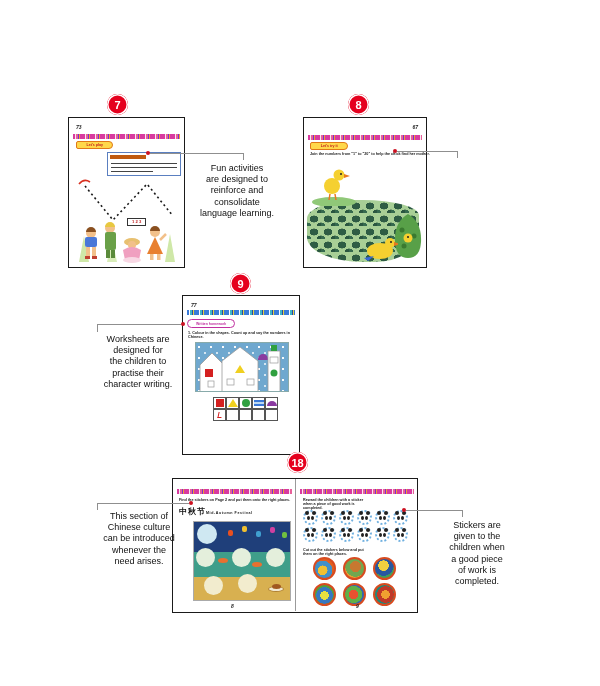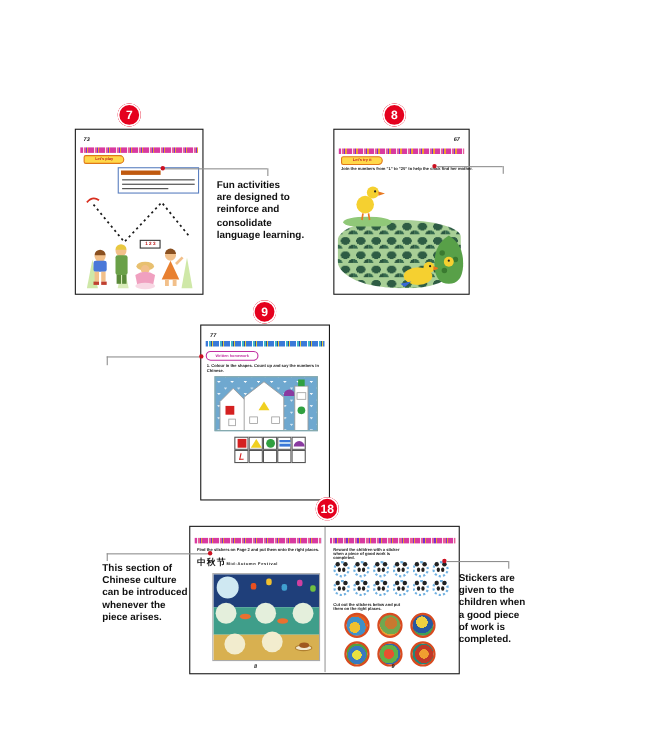--- a/index.html
+++ b/index.html
@@ -5,21 +5,21 @@
   * { margin:0; padding:0; box-sizing:border-box; }
   html,body { width:600px; height:686px; background:#ffffff; font-family:"Liberation Sans",sans-serif; }
   #canvas { position:relative; width:600px; height:686px; background:#fff; overflow:hidden; }
 
   
   .badge { position:absolute; width:21px; height:21px; border-radius:50%; background:#e5001e;
            box-shadow: inset 0 0 0 1.5px #fff, inset 0 0 0 3px #e5001e;
            color:#fff; font-weight:bold; font-size:11px; display:flex; align-items:center; justify-content:center; }
 
   
-  .caption { position:absolute; font-size:9px; font-weight:bold; color:#101010; line-height:11.2px; white-space:pre-line; }
+  .caption { position:absolute; font-size:9px; font-weight:normal; color:#101010; line-height:11.2px; white-space:pre-line;text-align:center; }
 
   
   .hline { position:absolute; height:1px; background:#8f8f8f; }
   .vtick { position:absolute; width:1px; background:#8f8f8f; }
   .dot   { position:absolute; width:4px; height:4px; border-radius:50%; background:#cc1020; }
 
   
   .wpage { position:absolute; background:#fff; border:1.5px solid #1a1a1a; }
   .pagenum { position:absolute; font-size:5px; font-weight:bold; font-style:italic; color:#222; }
 
@@ -264,20 +264,25 @@
       <div class="cell"></div>
       <div class="cell"></div>
       <div class="cell"></div>
       <div class="cell"></div>
     </div>
   </div>
 
   <div class="vtick" style="left:97px; top:324px; height:8px;"></div>
   <div class="hline" style="left:97px; top:324px; width:84px;"></div>
   <div class="dot" style="left:181px; top:322px;"></div>
+  <div class="caption" style="left:93px; top:334px; width:90px;">Worksheets are
+designed for
+the children to
+practise their
+character writing.</div>
 
   <div class="badge" style="left:287px; top:452px;">18</div>
 
   <div class="wpage" style="left:172px; top:478px; width:246px; height:135px;">
     <div class="divider" style="left:122px; top:0; height:132px;"></div>
 
     <div class="strip" style="left:4px; top:10px; width:115px;"></div>
     <div class="micro" style="left:6px; top:19px; width:170%;">Find the stickers on Page 2 and put them onto the right places.</div>
     <div class="cjk-title" style="left:6px; top:27px;"><span>中秋节</span><span class="cjk-sub">Mid-Autumn Festival</span></div>
     <div class="festival" style="left:20px; top:42px; width:98px; height:80px;">
@@ -389,25 +394,25 @@
     <div class="pagenum" style="left:183px; bottom:3px;">9</div>
   </div>
 
   <div class="vtick" style="left:97px; top:503px; height:7px;"></div>
   <div class="hline" style="left:97px; top:503px; width:92px;"></div>
   <div class="dot" style="left:189px; top:501px;"></div>
   <div class="caption" style="left:93px; top:511px; width:92px;">This section of
 Chinese culture
 can be introduced
 whenever the
-piece arises.</div>
+need arises.</div>
 
   <div class="dot" style="left:402px; top:508px;"></div>
   <div class="hline" style="left:406px; top:510px; width:56px;"></div>
   <div class="vtick" style="left:462px; top:510px; height:7px;"></div>
-  <div class="caption" style="left:417px; top:520px; width:80px;">Stickers are
+  <div class="caption" style="left:437px; top:520px; width:80px;">Stickers are
 given to the
 children when
 a good piece
 of work is
 completed.</div>
 
 </div>
 
 </body></html>

